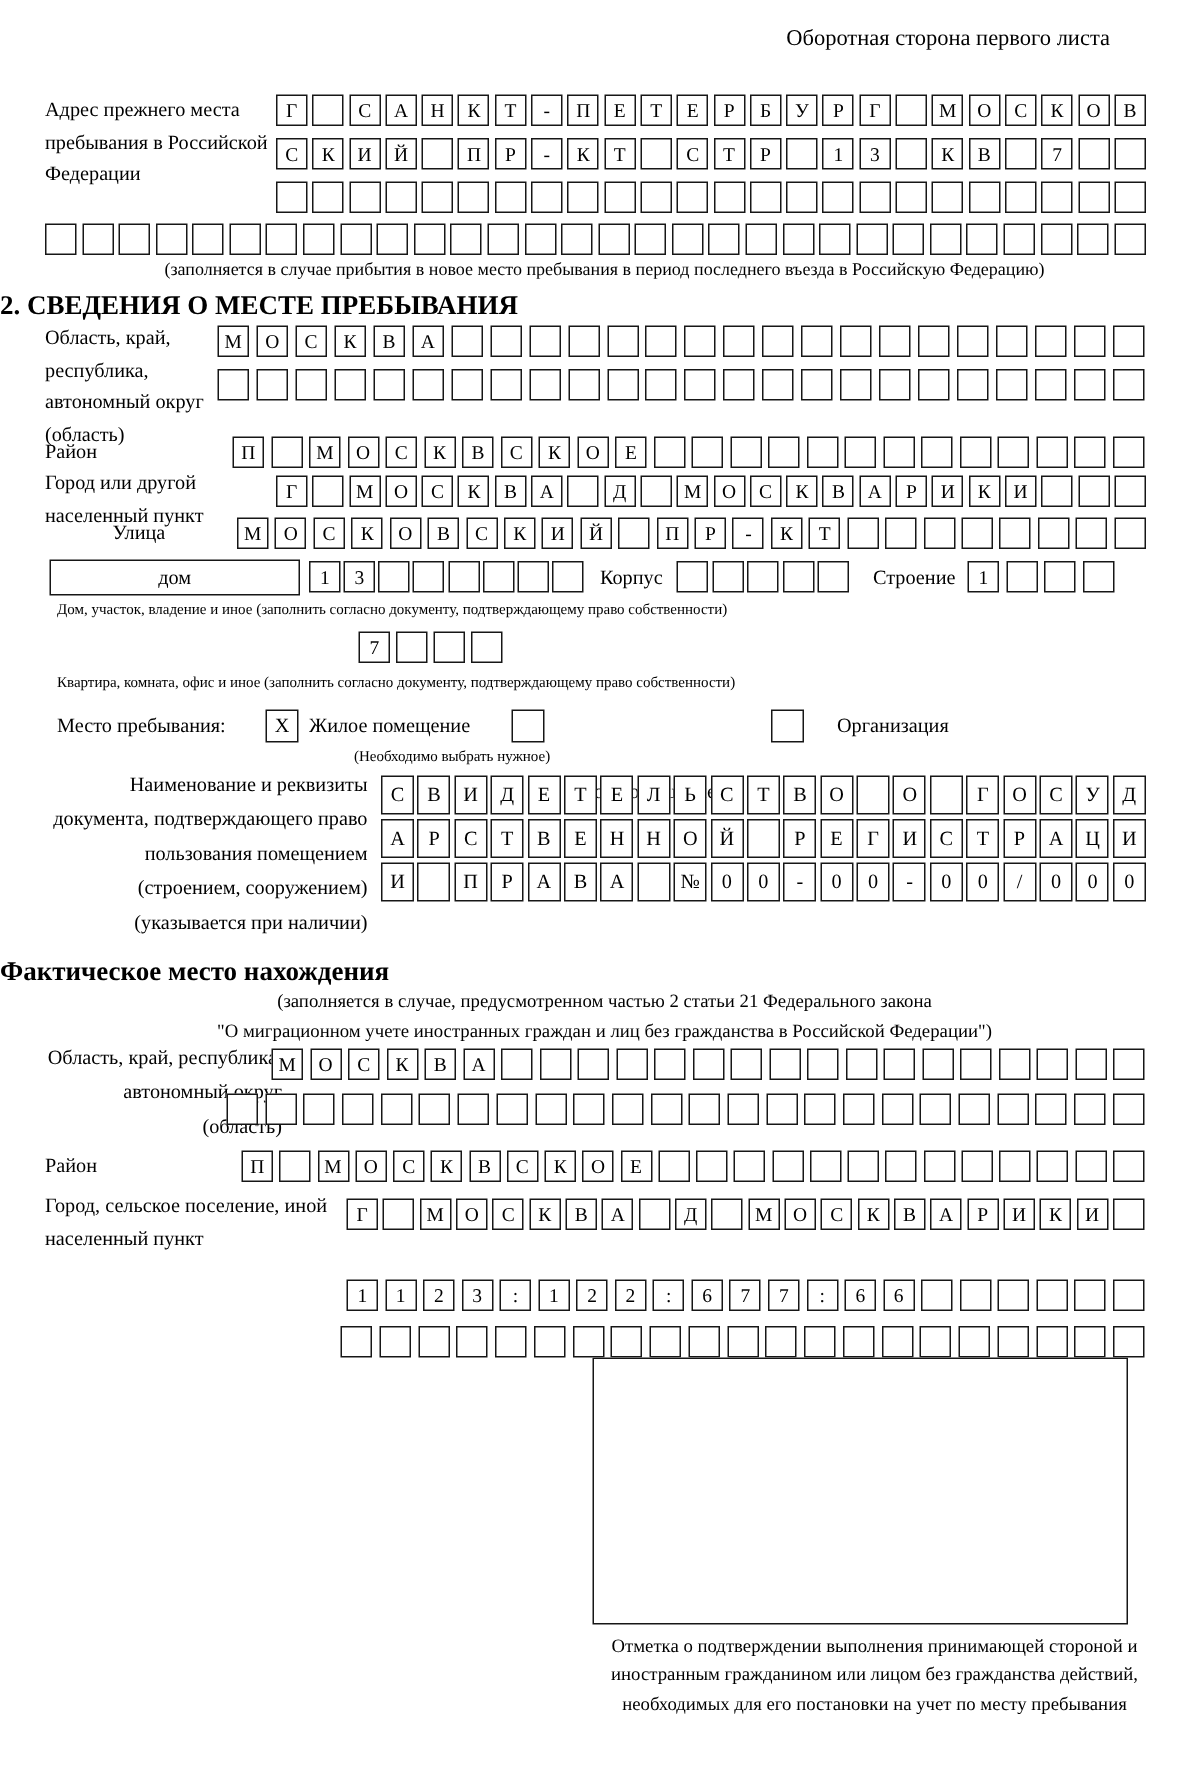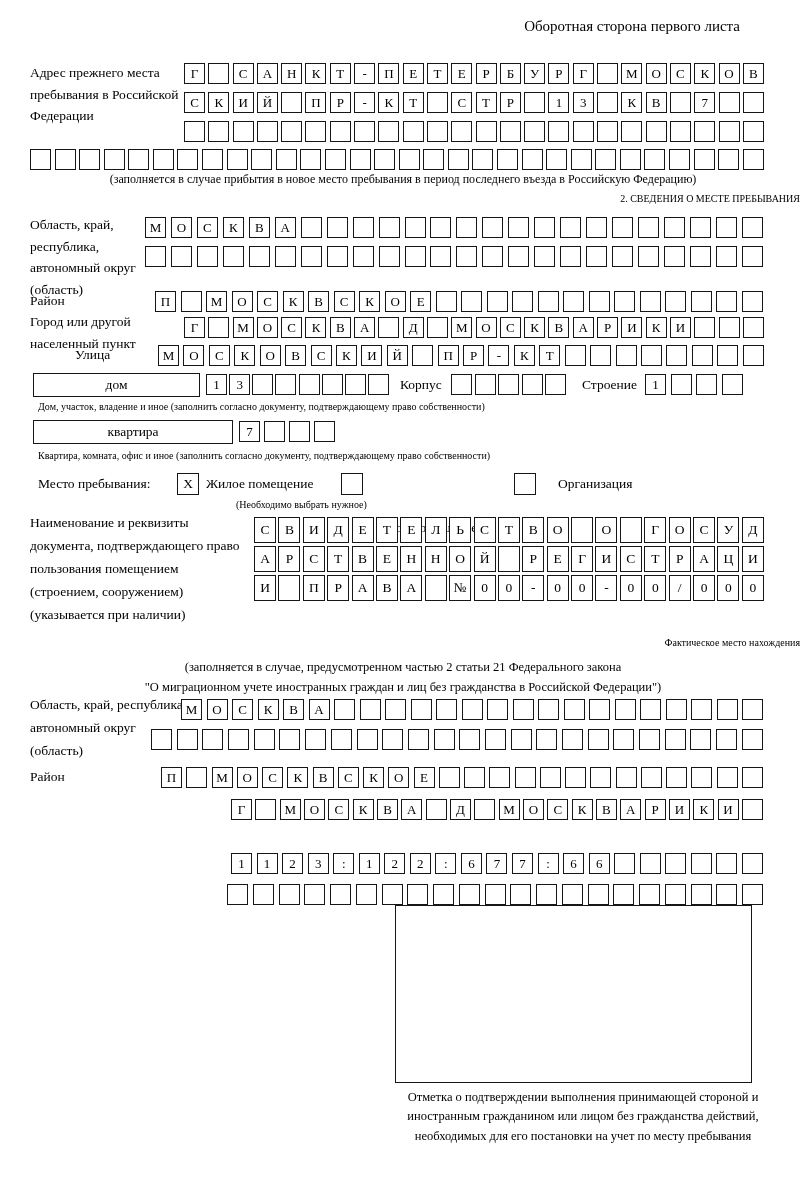--- a/index.html
+++ b/index.html
@@ -1,31 +1,31 @@
 <!DOCTYPE html>
 <html><head>
 <meta charset="utf-8">
 <style>
   html,body{margin:0;padding:0;background:#fff;}
   #page{position:relative;width:800px;height:1180px;background:#fff;
         font-family:"Liberation Serif","DejaVu Serif",serif;color:#000000;overflow:hidden;}
   .abs{position:absolute;}
   .lbl{font-size:13.5px;line-height:1.6;}
-  .lbl--tall{line-height:1.7;}
+  .lbl--tall{line-height:1.7;text-align:right;}
   .cellrow{display:flex;justify-content:space-between;}
   .cell{box-sizing:border-box;width:21px;height:21px;border:1.6px solid #161616;
         display:flex;align-items:center;justify-content:center;
         font-size:13px;background:#fff;flex:0 0 auto;}
   .cellrow--doc .cell{width:22px;height:26px;font-size:13.5px;}
   .wbox{box-sizing:border-box;border:1.6px solid #161616;height:24px;
         display:flex;align-items:center;justify-content:center;font-size:13.5px;}
   .cb{box-sizing:border-box;width:22px;height:22px;border:1.6px solid #161616;
       display:flex;align-items:center;justify-content:center;font-size:13.5px;}
   .note{font-size:12px;text-align:center;width:780px;left:0;margin-left:13px;}
-  .stitle{font-size:10px;font-weight:normal;text-align:right;width:800px;left:0;}
+  .stitle{font-size:18px;font-weight:bold;text-align:left;width:800px;left:0;}
   .caption{font-size:10px;}
   .inline-lbl{font-size:13.5px;}
   .hdr{font-size:15px;text-align:right;}
   .bigbox{box-sizing:border-box;border:1.7px solid #161616;background:#fff;}
   .confirm{font-size:12.5px;text-align:center;line-height:1.55;}
 </style>
 </head>
 <body>
 
 <div id="page">
@@ -306,21 +306,20 @@
     </div>
   <div class="abs inline-lbl" style="left:582px;top:377px;">Строение</div>
   <div class="abs cellrow" style="left:645px;top:374px;width:98px;">
       <span class="cell">1</span>
       <span class="cell"></span>
       <span class="cell"></span>
       <span class="cell"></span>
     </div>
   <div class="abs caption" style="left:38px;top:401px;">Дом, участок, владение и иное (заполнить согласно документу, подтверждающему право собственности)</div>
 
-  <div class="abs wbox" style="left:33px;top:420px;width:200px;">квартира</div>
   <div class="abs cellrow" style="left:239px;top:421px;width:96px;">
       <span class="cell">7</span>
       <span class="cell"></span>
       <span class="cell"></span>
       <span class="cell"></span>
     </div>
   <div class="abs caption" style="left:38px;top:450px;">Квартира, комната, офис и иное (заполнить согласно документу, подтверждающему право собственности)</div>
 
   <div class="abs inline-lbl" style="left:38px;top:476px;">Место пребывания:</div>
   <div class="abs cb" style="left:177px;top:473px;">X</div>
@@ -480,20 +479,21 @@
       <span class="cell"></span>
       <span class="cell"></span>
       <span class="cell"></span>
       <span class="cell"></span>
       <span class="cell"></span>
       <span class="cell"></span>
       <span class="cell"></span>
       <span class="cell"></span>
     </div>
 
+  <div class="abs lbl" style="left:30px;top:793px;width:200px;">Город, сельское поселение, иной населенный пункт</div>
   <div class="abs cellrow" style="left:231px;top:799px;width:532px;">
       <span class="cell">Г</span>
       <span class="cell"></span>
       <span class="cell">М</span>
       <span class="cell">О</span>
       <span class="cell">С</span>
       <span class="cell">К</span>
       <span class="cell">В</span>
       <span class="cell">А</span>
       <span class="cell"></span>

